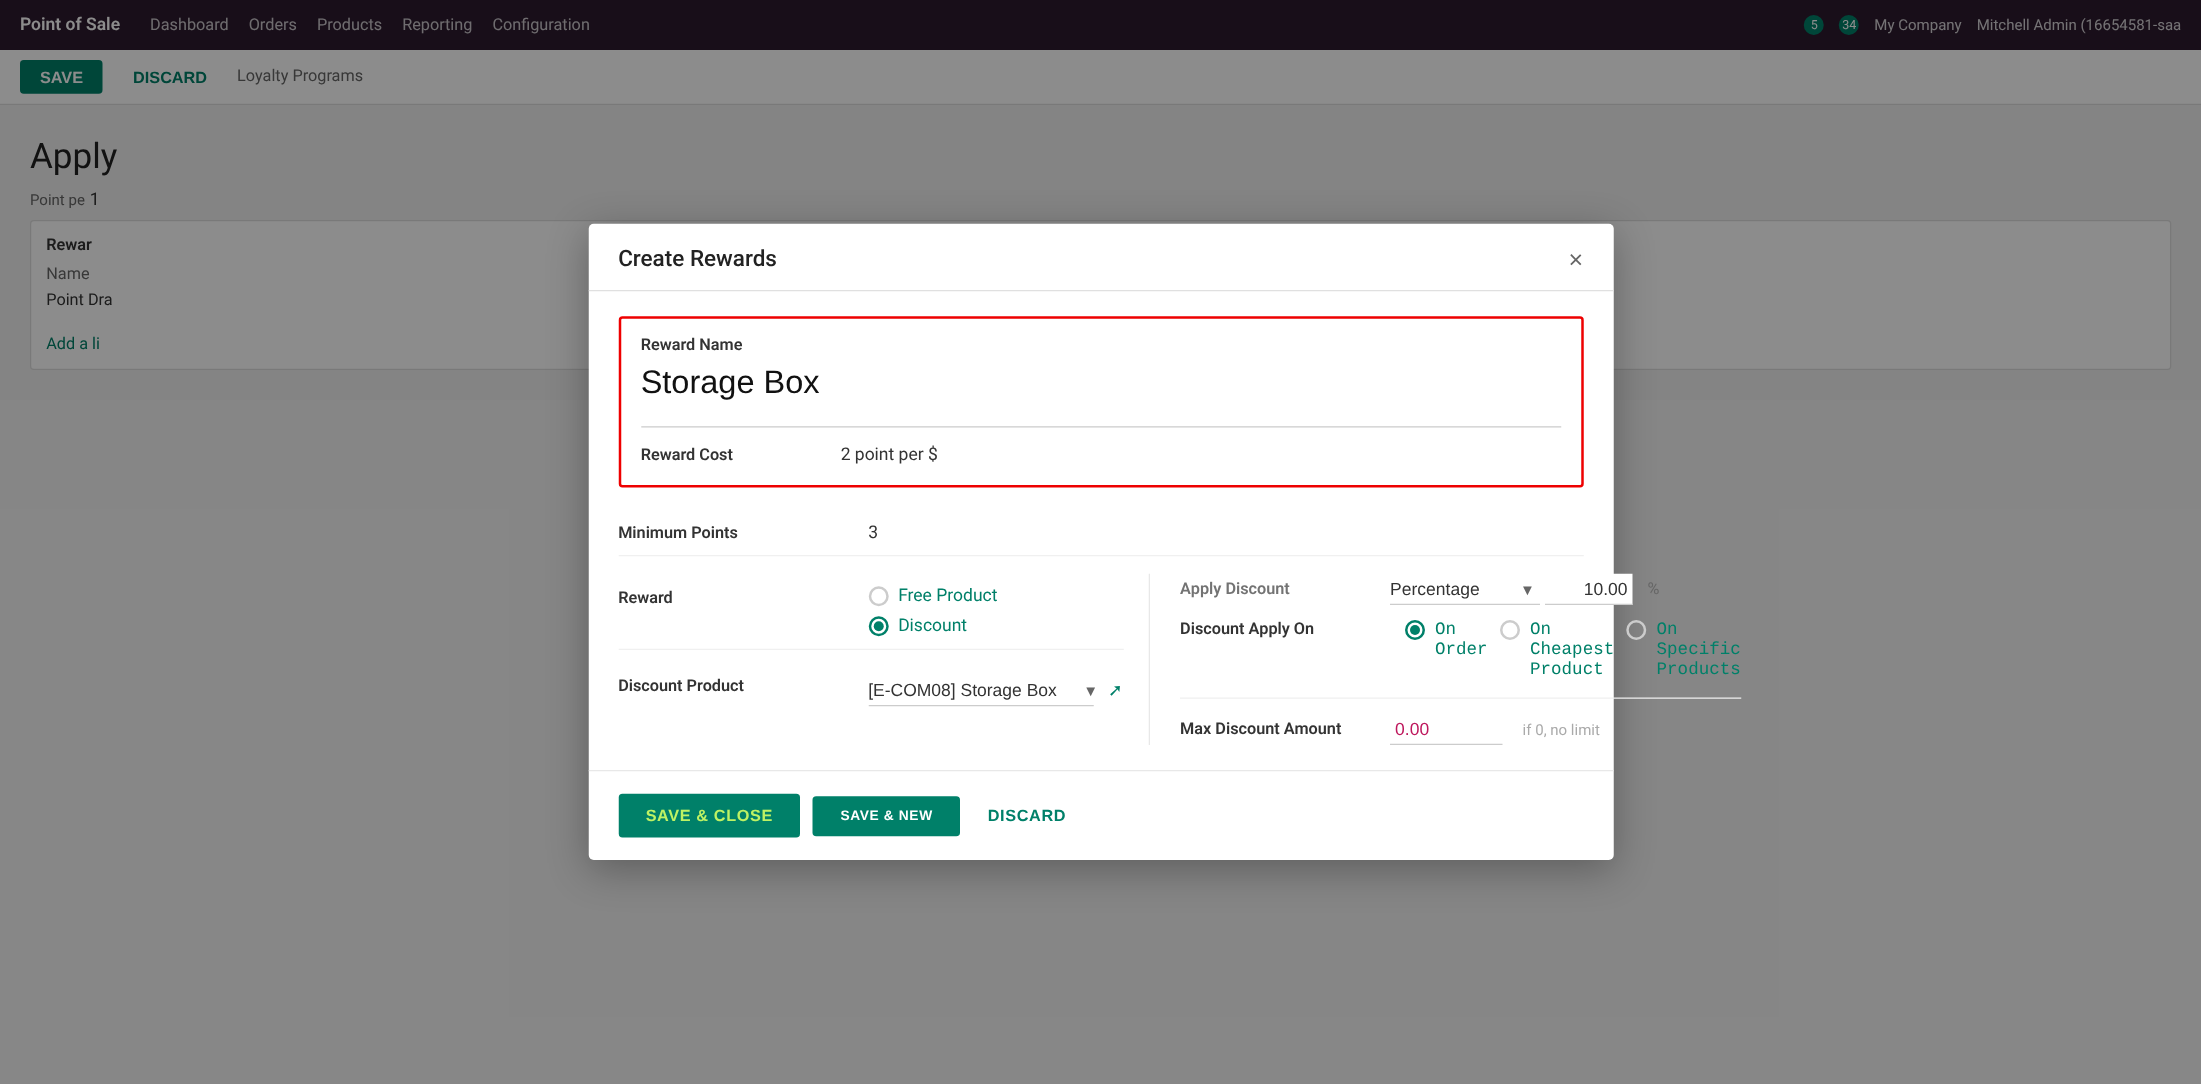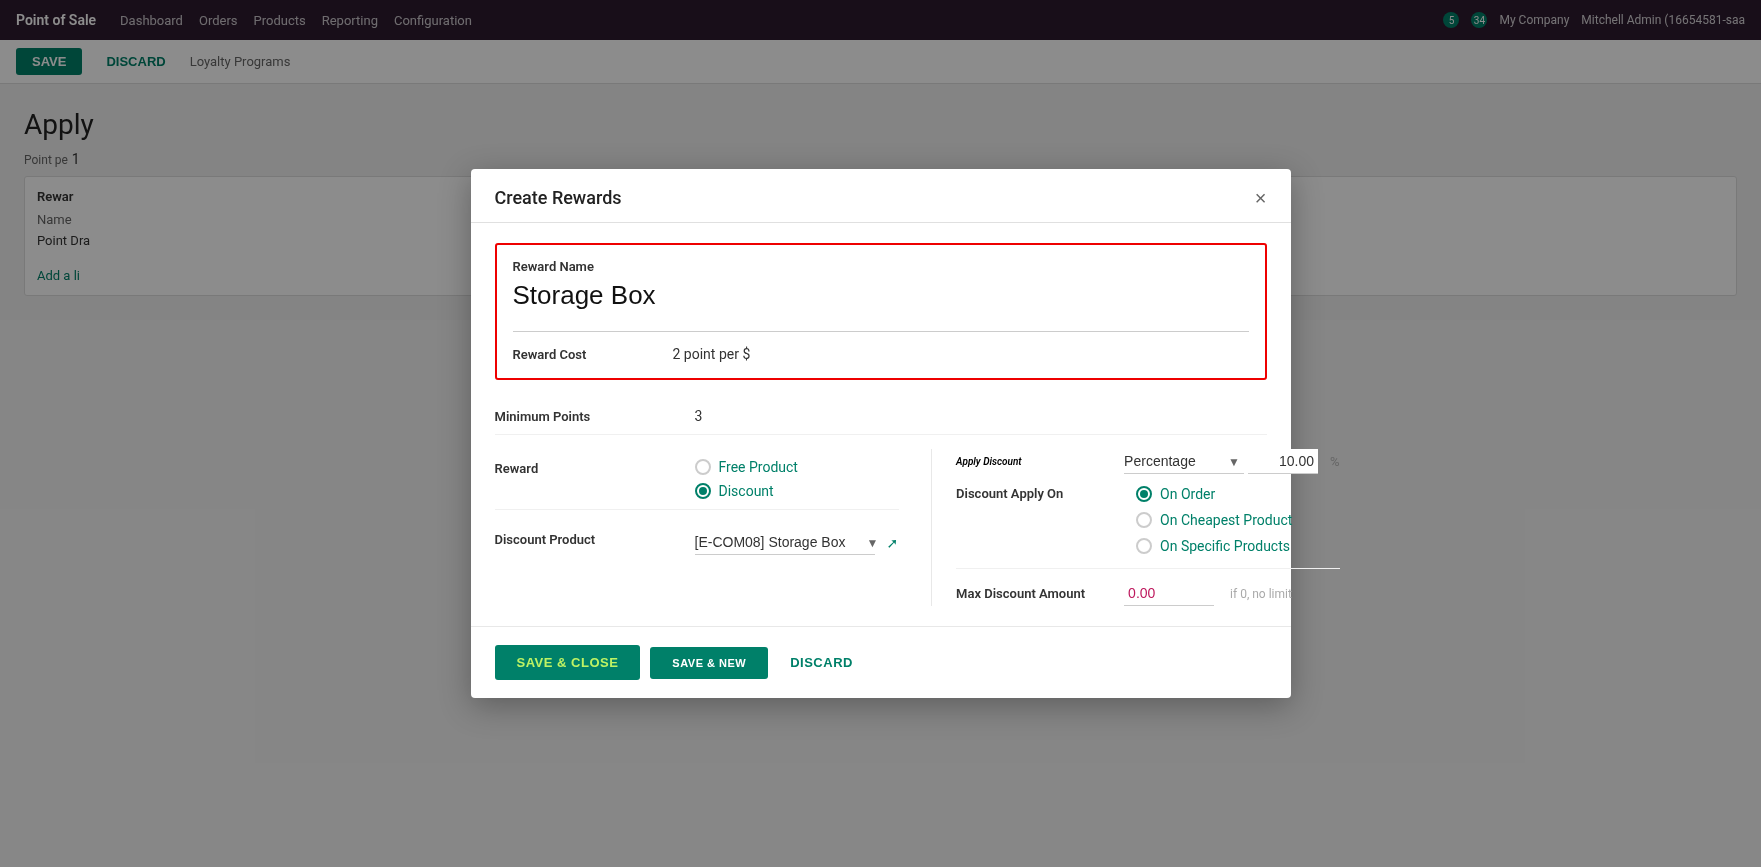--- a/index.html
+++ b/index.html
@@ -141,26 +141,26 @@
       font-size: 13px;
       font-weight: 600;
       color: #333;
       width: 200px;
       flex-shrink: 0;
       padding-top: 2px;
     }
     .form-row-content { flex: 1; display: flex; align-items: flex-start; flex-direction: column; gap: 8px; }
 
     
-    .two-col { display: flex; gap: 12px; }
+    .two-col { display: flex; gap: 0; }
     .col-left { flex: 0 0 55%; padding-right: 20px; }
     .col-right { flex: 0 0 45%; border-left: 1px solid #e8e8e8; padding-left: 24px; }
 
     
-    .radio-group { display: flex; flex-direction: column; gap: 10px; }
+    .radio-group { display: flex; flex-direction: row; gap: 10px; font-family: Liberation Mono, monospace; }
     .radio-item { display: flex; align-items: flex-start; gap: 8px; cursor: pointer; }
     .radio-circle {
       width: 16px; height: 16px;
       border-radius: 50%;
       border: 2px solid #ccc;
       display: flex; align-items: center; justify-content: center;
       flex-shrink: 0;
     }
     .radio-circle.checked { border-color: #008069; }
     .radio-circle.checked::after {
@@ -194,21 +194,21 @@
     .select-arrow { color: #666; font-size: 12px; margin-left: -16px; pointer-events: none; }
     .external-link-icon { color: #008069; font-size: 14px; cursor: pointer; }
 
     
     .apply-discount-row {
       display: flex;
       align-items: center;
       gap: 8px;
       margin-bottom: 12px;
     }
-    .apply-discount-label { font-size: 10px; font-weight: 600; color: #000000; width: 160px; font-style: italic; }
+    .apply-discount-label { font-size: 13px; font-weight: 600; color: #737373; width: 160px; }
 
     .percentage-input {
       border: none;
       border-bottom: 1px solid #ccc;
       padding: 4px;
       font-size: 14px;
       color: #333;
       width: 70px;
       text-align: right;
       outline: none;

